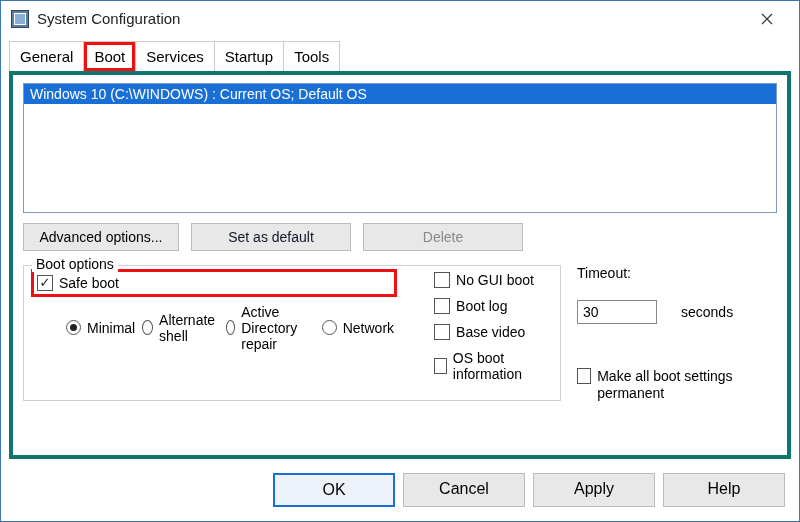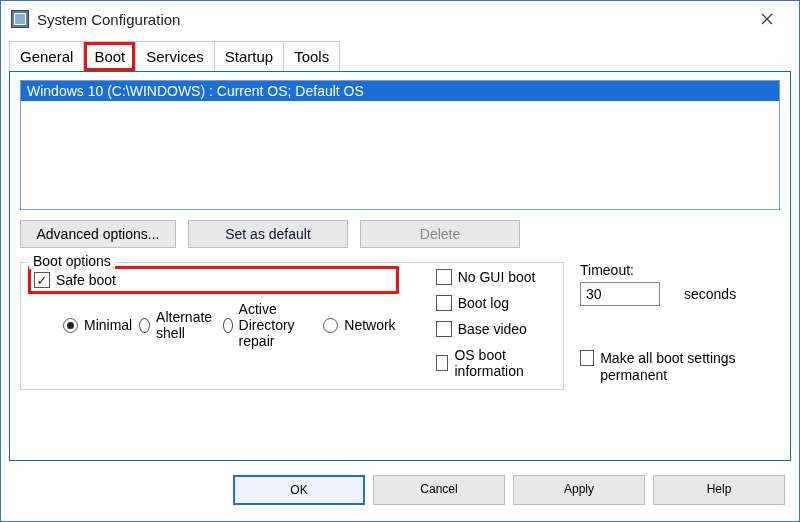--- a/index.html
+++ b/index.html
@@ -8,21 +8,21 @@
   .titlebar { height: 36px; display: flex; align-items: center; padding: 0 10px; }
   .title-icon { width: 18px; height: 18px; background: #5a7ca0; border: 1px solid #345; margin-right: 8px; display:flex; align-items:center; justify-content:center;}
   .title-icon::after{content:"";width:10px;height:10px;border:1px solid #fff;background:#8aaed6;}
   .title-text { font-size: 15px; color: #222; flex: 1; }
   .close-btn { width: 44px; height: 30px; display:flex; align-items:center; justify-content:center; font-size:16px; color:#333; cursor:pointer;}
   .tabs-wrap { padding: 4px 8px 0 8px; }
   .tabs { display:flex; border-bottom: none; }
   .tab { padding: 6px 10px; font-size: 15px; border: 1px solid #ccc; border-bottom:none; background:#fff; margin-right:-1px; position:relative; cursor:pointer;}
   .tab.active { background:#fff; z-index:2; }
   .tab.highlight { box-shadow: 0 0 0 3px #e11 inset; }
-  .tab-content { border:1px solid #0f766e; margin:0 8px; padding: 8px 10px 10px 10px; height: 390px; position:relative; }
+  .tab-content { border:4px solid #0f766e; margin:0 8px; padding: 8px 10px 10px 10px; height: 390px; position:relative; }
   .listbox { border:1px solid #7a9acb; height:130px; background:#fff; overflow:auto; }
   .list-item { background:#1a6fd6; color:#fff; font-size:14px; padding:2px 6px; }
   .btn-row { display:flex; gap:12px; margin-top:10px; }
   .btn { padding:5px 0; font-size:14px; background:#e8e8e8; border:1px solid #bbb; cursor:pointer; text-align:center;}
   .btn.adv { width:156px; }
   .btn.def { width:160px; color:#0f172a; }
   .btn.del { width:160px; color:#888; }
   .lower { display:flex; gap:16px; margin-top:14px; }
   .fieldset { border:1px solid #d0d0d0; padding:6px 12px 10px 10px; position:relative; flex:1; }
   .legend { position:absolute; top:-10px; left:8px; background:#fff; padding:0 4px; font-size:14px; }
@@ -32,21 +32,21 @@
   .chk { width:16px; height:16px; border:1px solid #555; background:#fff; display:flex; align-items:center; justify-content:center; font-size:13px; color:#222;}
   .radio { width:15px; height:15px; border:1px solid #555; border-radius:50%; display:flex; align-items:center; justify-content:center;}
   .radio .dot { width:7px; height:7px; border-radius:50%; background:#222; }
   .safeboot-box { display:inline-flex; padding:3px 28px 3px 3px; box-shadow: 0 0 0 3px #e11; }
   .radios-sub { margin-left:32px; display:flex; gap:7px; margin-top:4px;}
   .right-col { width:200px; display:flex; flex-direction:column; gap:14px; }
   .timeout-row { display:flex; align-items:center; gap:24px; font-size:14px;}
   .timeout-input { width:80px; border:1px solid #888; padding:3px 5px; font-size:14px; background:#fff;}
   .perm-wrap { display:flex; align-items:flex-start; gap:6px; font-size:14px; line-height:1.2;}
   .footer { display:flex; justify-content:flex-end; gap:8px; padding:14px 14px; border-top:none;}
-  .fbtn { width:132px; padding:6px 0; font-size:12px; background:#e8e8e8; border:1px solid #bbb; cursor:pointer; text-align:center;}
+  .fbtn { width:122px; padding:6px 0; font-size:16px; background:#e8e8e8; border:1px solid #bbb; cursor:pointer; text-align:center;}
   .fbtn.ok { border:2px solid #1a6fd6; background:#eef3fb;}
 </style>
 </head>
 <body>
 
 <div class="window">
   <div class="titlebar">
     <div class="title-icon"></div>
     <div class="title-text">System Configuration</div>
     <div class="close-btn">
@@ -127,21 +127,21 @@
             <div class="chk-wrap">
               <div class="chk"></div>
               <span>OS boot information</span>
             </div>
           </div>
         </div>
       </div>
 
       <div class="right-col">
         <div>
-          <div style="font-size:14px;margin-bottom:4px;">Timeout:</div>
+          <div style="font-size:14px;margin-bottom:19px;">Timeout:</div>
           <div class="timeout-row">
             <input class="timeout-input" value="30" style="">
             <span>seconds</span>
           </div>
         </div>
         <div class="perm-wrap" style="margin-top:30px;">
           <div class="chk"></div>
           <span>Make all boot settings permanent</span>
         </div>
       </div>

